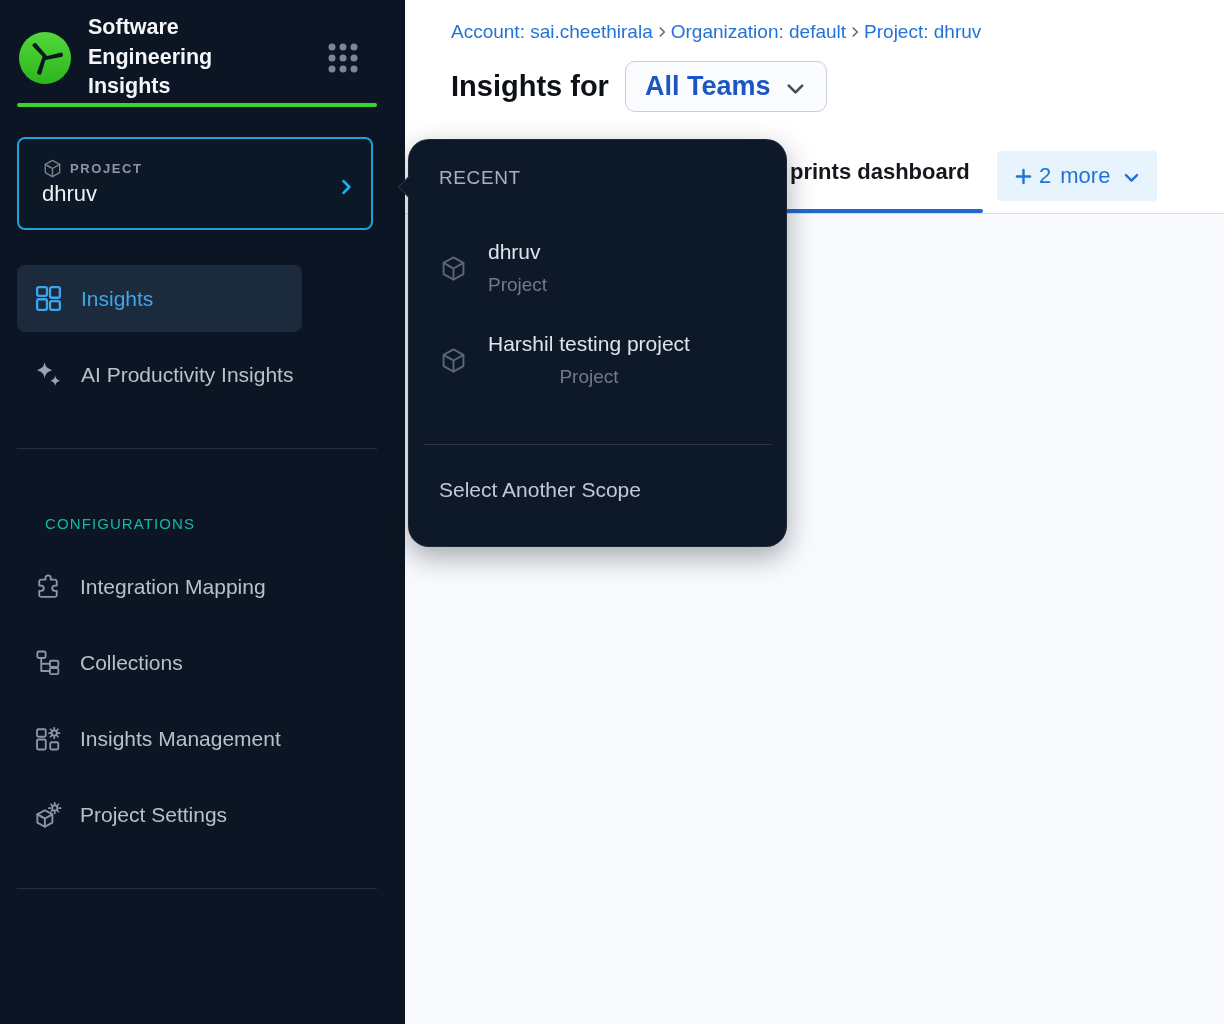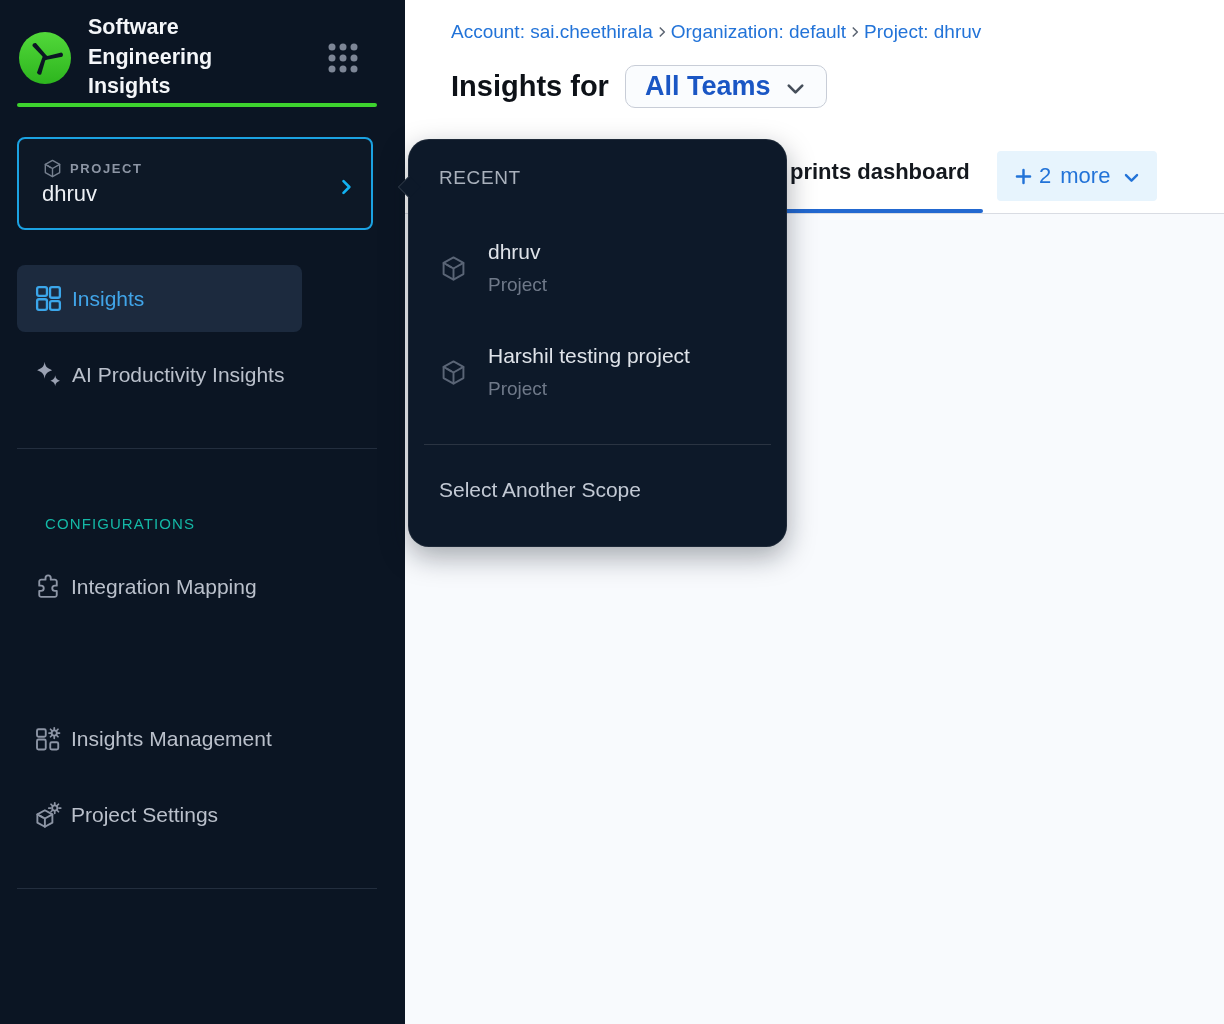--- a/index.html
+++ b/index.html
@@ -17,21 +17,21 @@
 
   .project-card { position:absolute; left:17px; top:137px; width:356px; height:93px;
     border:2px solid #1ba2e2; border-radius:8px; background:#0d1826; cursor:pointer; }
   .project-card .cube { position:absolute; left:23px; top:19px; width:21px; height:21px; color:#76808f; }
   .project-card .proj-label { position:absolute; left:51px; top:22px; font-size:13px; font-weight:bold;
     letter-spacing:1.6px; color:#8c95a4; }
   .project-card .proj-name { position:absolute; left:23px; top:42px; font-size:22px; color:#eef1f5; }
   .project-card .chev { position:absolute; left:317px; top:38px; width:20px; height:20px; color:#12b2f2; }
 
   .nav-row { position:absolute; left:17px; width:285px; height:67px; display:flex; align-items:center;
-    padding-left:16px; gap:8px; border-radius:8px; cursor:pointer; }
+    padding-left:16px; gap:17px; border-radius:8px; cursor:pointer; }
   .nav-row .nicon { width:31px; height:31px; flex:none; }
   .nav-row .nlabel { font-size:21px; color:#bac0cb; }
   .nav-insights { top:265px; background:#1c2a3e; }
   .nav-insights .nicon { color:#3ba6ea; }
   .nav-insights .nlabel { color:#41a5e9; font-weight:500; }
   .nav-ai { top:341px; }
   .nav-ai .nicon { color:#9aa1b2; }
 
   .side-divider { position:absolute; left:17px; width:360px; height:0; border-top:1px solid #232e3e; }
   .div1 { top:448px; } .div2 { top:888px; }
@@ -48,21 +48,21 @@
   
   .main { position:absolute; left:405px; top:0; right:0; bottom:0; background:#f8fafd; }
   .topbar { position:absolute; left:0; top:0; right:0; height:214px; background:#ffffff;
     border-bottom:1px solid #d9dce3; }
   .breadcrumb { position:absolute; left:46px; top:21px; display:flex; align-items:center; gap:2px;
     font-size:19px; color:#2273d8; }
   .breadcrumb .crumb { cursor:pointer; }
   .breadcrumb .sep { width:14px; height:14px; color:#5b6472; }
   .page-title-row { position:absolute; left:46px; top:61px; display:flex; align-items:center; gap:16px; }
   .page-title { font-size:29px; font-weight:bold; color:#0d1117; line-height:51px; }
-  .team-btn { display:flex; align-items:center; gap:14px; height:43px; padding:0 19px;
+  .team-btn { display:flex; align-items:center; gap:14px; height:51px; padding:0 19px;
     border:1px solid #c8cdd7; border-radius:10px; background:#fafcfe; cursor:pointer; }
   .team-btn .team-val { font-size:27px; font-weight:bold; color:#1a56c4; }
   .team-btn .dchev { width:23px; height:23px; color:#454e5a; margin-top:3px; }
 
   .tab-label { position:absolute; left:385px; top:159px; font-size:22px; font-weight:600; color:#14181e;
     white-space:nowrap; cursor:pointer; }
   .tab-underline { position:absolute; left:382px; top:209px; width:196px; height:4px; background:#2268d0;
     border-radius:0 2px 2px 0; }
   .more-chip { position:absolute; left:592px; top:151px; height:50px; padding:0 16px;
     background:#e7f4fd; border-radius:4px; display:flex; align-items:center; gap:9px;
@@ -75,21 +75,21 @@
     border:1px solid rgba(255,255,255,0.07); border-radius:21px; z-index:10;
     box-shadow:0 10px 28px rgba(10,16,28,0.35); }
   .popover .caret { position:absolute; left:-8px; top:39px; width:16px; height:16px; background:#0d1929;
     transform:rotate(45deg); border-left:1px solid rgba(255,255,255,0.12);
     border-bottom:1px solid rgba(255,255,255,0.12); }
   .recent-label { position:absolute; left:30px; top:27px; font-size:19px; letter-spacing:0.6px; color:#a9b1bc; }
   .scope-item { position:absolute; left:30px; right:20px; display:flex; align-items:flex-start; gap:20px; cursor:pointer; }
   .scope-item .cube { width:29px; height:29px; color:#5a6576; flex:none; margin-top:14px; }
   .scope-item .stitle { font-size:21px; line-height:24px; color:#dfe3e9; }
   .scope-item .ssub { font-size:19px; line-height:24px; color:#6f7989; margin-top:9px; }
-  .si-0 { top:100px; } .si-1 { top:204px; }
+  .si-0 { top:100px; } .si-1 { top:192px;text-align:center; }
   .pop-divider { position:absolute; left:15px; right:15px; top:304px; border-top:1px solid #2a3442; }
   .pop-footer { position:absolute; left:30px; top:338px; font-size:21px; color:#c2c9d4; cursor:pointer; }
 
   svg { display:block; }
 </style>
 </head>
 <body>
 
 <div class="screen">
 
@@ -177,20 +177,32 @@
 
     <div class="nav-row cfg cfg-0">
       <span class="nicon">
         <svg viewBox="0 0 24 24" width="30" height="30" fill="none" stroke="currentColor" stroke-width="1.5" stroke-linejoin="round">
           <path d="M10 4.8a2.1 2.1 0 0 1 4.2 0V6.1h3.2A1.5 1.5 0 0 1 19 7.6v3.3h-1.5a2.1 2.1 0 0 0 0 4.2H19v3.3a1.5 1.5 0 0 1-1.6 1.5H6.6A1.5 1.5 0 0 1 5 18.4v-3.3h1.5a2.1 2.1 0 0 0 0-4.2H5V7.6a1.5 1.5 0 0 1 1.6-1.5H10Z"></path>
         </svg>
       </span>
       <span class="nlabel">Integration Mapping</span>
     </div>
 
+    <div class="nav-row cfg cfg-1">
+      <span class="nicon">
+        <svg viewBox="0 0 24 24" width="30" height="30" fill="none" stroke="currentColor" stroke-width="1.5" stroke-linejoin="round">
+          <rect x="3.5" y="2.8" width="6.6" height="5.2" rx="1.2"></rect>
+          <path d="M6.6 8v10.4h6.9"></path>
+            <path d="M6.6 12.6h6.9"></path>
+          <rect x="13.5" y="10.2" width="6.8" height="4.9" rx="1.2"></rect>
+          <rect x="13.5" y="16" width="6.8" height="4.9" rx="1.2"></rect>
+        </svg>
+      </span>
+      <span class="nlabel">Collections</span>
+    </div>
 
     <div class="nav-row cfg cfg-2">
       <span class="nicon">
         <svg viewBox="0 0 24 24" width="30" height="30" fill="none" stroke="currentColor" stroke-width="1.5">
           <rect x="3.2" y="4.2" width="7" height="6" rx="1.2"></rect>
           <rect x="3.2" y="12.4" width="7" height="8" rx="1.2"></rect>
           <rect x="13.8" y="14.6" width="6.4" height="5.8" rx="1.2"></rect>
           <circle cx="17" cy="7.2" r="2.1"></circle>
           <path stroke-linecap="round" stroke-width="1.4" d="M17 4.4V3M19 5.2l1-1M19.8 7.2h1.4M19 9.2l1 1M17 10v1.4M15 9.2l-1 1M14.2 7.2h-1.4M15 5.2l-1-1"></path>
         </svg>

